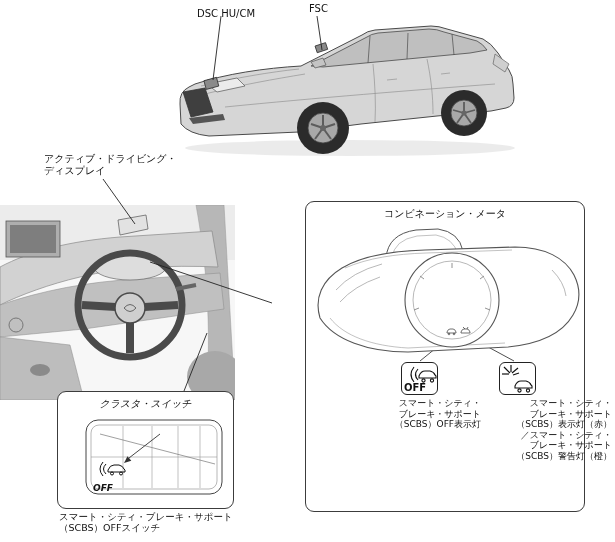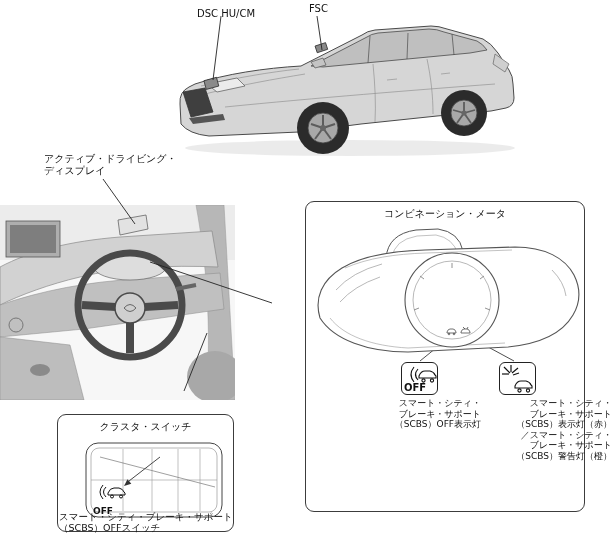--- a/index.html
+++ b/index.html
@@ -121,21 +121,21 @@
       <path d="M 124,103 q 6,-7 12,0 q -6,7 -12,0" fill="none" stroke="#666" stroke-width="1"></path>
       <path d="M 176,84 L 196,80" stroke="#666" stroke-width="4"></path>
     </g>
 
     <path d="M 0,132 L 70,140 L 84,195 L 0,195 Z" fill="#bdbdbd" stroke="#888" stroke-width="0.5"></path>
     <ellipse cx="40" cy="165" rx="10" ry="6" fill="#8a8a8a"></ellipse>
     <circle cx="16" cy="120" r="7" fill="none" stroke="#777" stroke-width="1"></circle>
     <ellipse cx="215" cy="172" rx="28" ry="26" fill="#a8a8a8"></ellipse>
   </svg>
 
-  <div class="callout-box" style="left:57px; top:414px; width:177px; height:118px;">
+  <div class="callout-box" style="left:57px; top:391px; width:177px; height:118px;font-style:italic;">
     <div class="box-title">クラスタ・スイッチ</div>
     <svg style="position:absolute; left:2px; top:24px;" width="173" height="90" viewBox="0 0 173 90">
       <rect x="26" y="4" width="136" height="74" rx="12" fill="#fff" stroke="#444" stroke-width="1"></rect>
       <rect x="31" y="9" width="126" height="64" rx="8" fill="none" stroke="#888" stroke-width="0.6"></rect>
       <g stroke="#999" stroke-width="0.6">
         <path d="M 63,10 L 63,72"></path>
           <path d="M 92,10 L 92,72"></path>
           <path d="M 118,10 L 118,72"></path>
           <path d="M 140,10 L 140,72"></path>
         <path d="M 31,41 L 157,41"></path>

